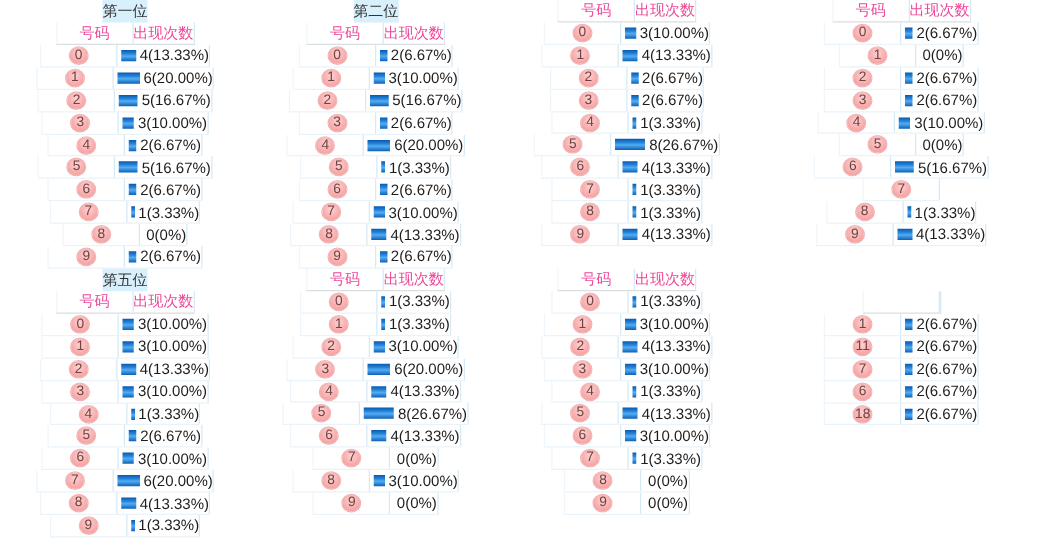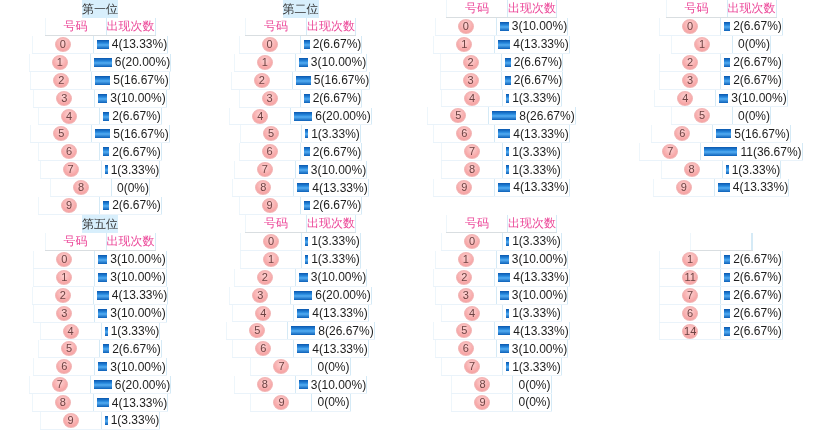--- a/index.html
+++ b/index.html
@@ -409,24 +409,20 @@
         </div>
         <div class="cnt-cell">
           <div class="bar" style="width: 15px;"></div>
           <span class="cnt-label">5(16.67%)</span>
         </div>
       </div>
       <div class="row">
         <div class="num-cell">
           <div class="badge">7</div>
         </div>
-        <div class="cnt-cell">
-          <div class="bar" style="width: 33px;"></div>
-          <span class="cnt-label">11(36.67%)</span>
-        </div>
       </div>
       <div class="row">
         <div class="num-cell">
           <div class="badge">8</div>
         </div>
         <div class="cnt-cell">
           <div class="bar" style="width: 3px;"></div>
           <span class="cnt-label">1(3.33%)</span>
         </div>
       </div>
@@ -762,21 +758,21 @@
         <div class="num-cell">
           <div class="badge">6</div>
         </div>
         <div class="cnt-cell">
           <div class="bar" style="width: 6px;"></div>
           <span class="cnt-label">2(6.67%)</span>
         </div>
       </div>
       <div class="row">
         <div class="num-cell">
-          <div class="badge">14</div>
+          <div class="badge">18</div>
         </div>
         <div class="cnt-cell">
           <div class="bar" style="width: 6px;"></div>
           <span class="cnt-label">2(6.67%)</span>
         </div>
       </div>
     </div>
   </div>
 
 </body></html>

